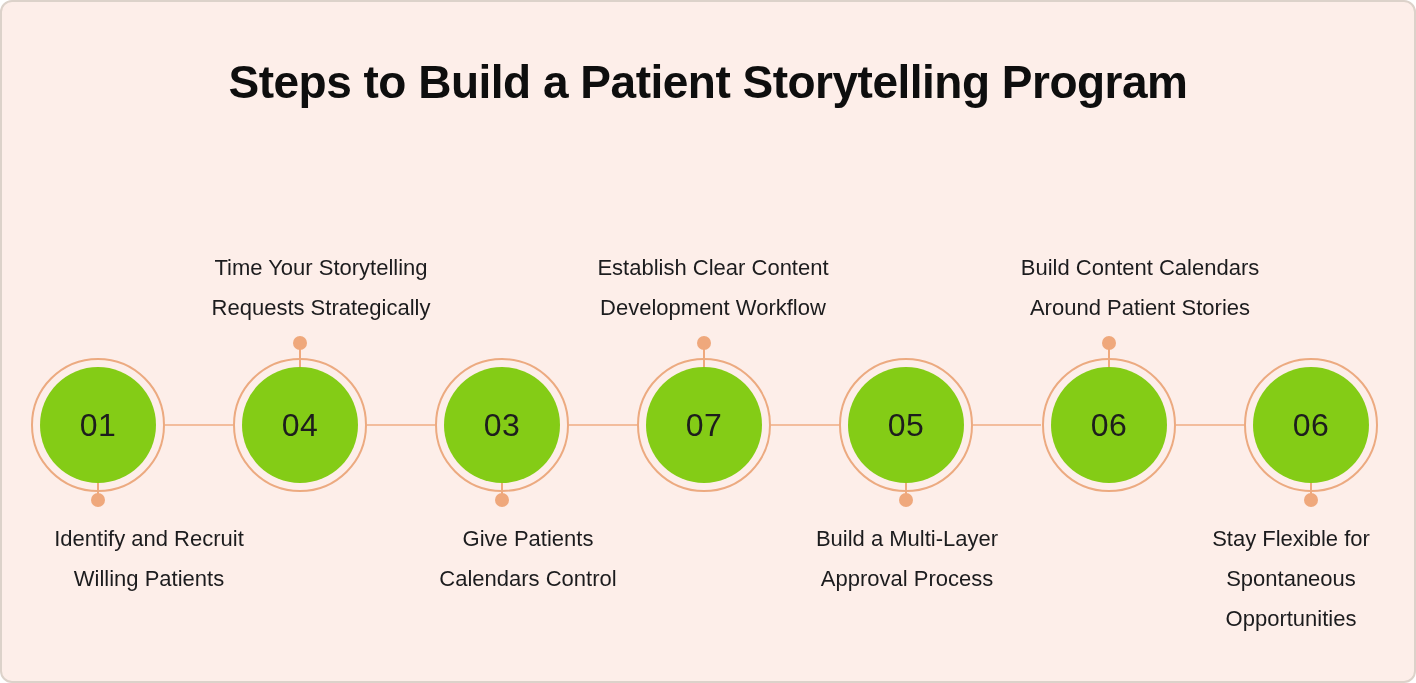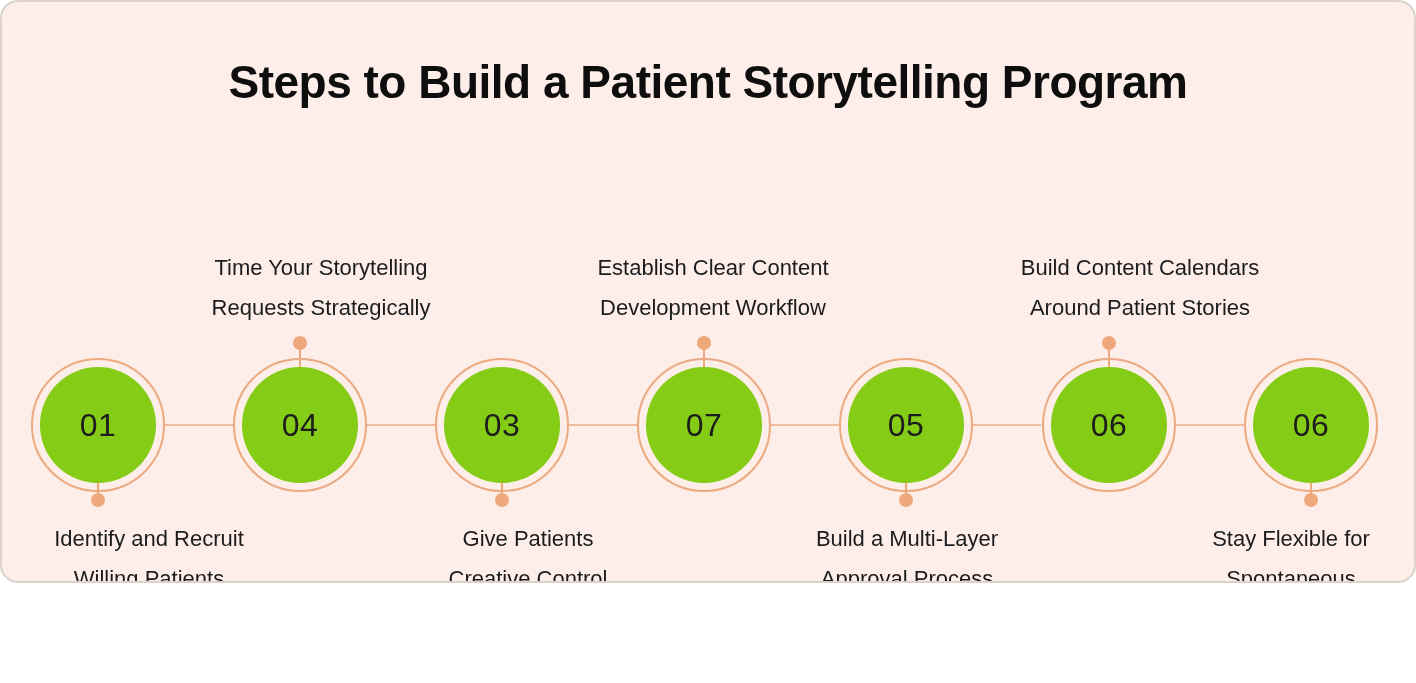--- a/index.html
+++ b/index.html
@@ -4,25 +4,25 @@
 <style>
   html, body {
     margin: 0;
     padding: 0;
     background: #ffffff;
     font-family: "Liberation Sans", sans-serif;
   }
   .canvas {
     position: relative;
     width: 1416px;
-    height: 583px;
+    height: 683px;
     box-sizing: border-box;
     background: #fdeee9;
     border: 2px solid #dcd2ca;
-    border-radius: 18px;
+    border-radius: 12px;
     overflow: hidden;
   }
   .title {
     position: absolute;
     top: 53px;
     left: 0;
     width: 100%;
     text-align: center;
     font-size: 46px;
     font-weight: 700;
@@ -137,21 +137,21 @@
   </div>
 
   <div class="step down" style="--cx:500px; --lx:526px">
     <div class="stem"></div>
     <div class="dot"></div>
     <div class="ring"></div>
     <div class="disc">
       <span class="num">03</span>
     </div>
     <div class="label">Give Patients
-Creative Control</div>
+Calendars Control</div>
   </div>
 
   <div class="step up" style="--cx:702px; --lx:711px">
     <div class="stem"></div>
     <div class="dot"></div>
     <div class="ring"></div>
     <div class="disc">
       <span class="num">07</span>
     </div>
     <div class="label">Establish Clear Content

